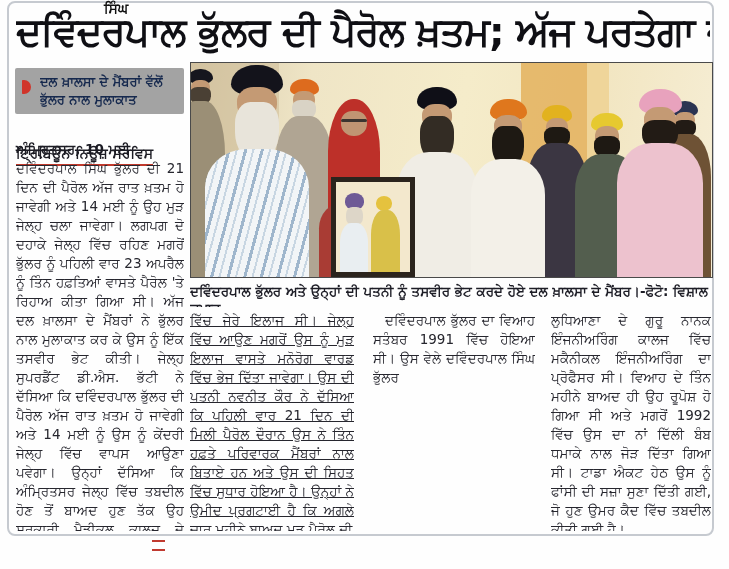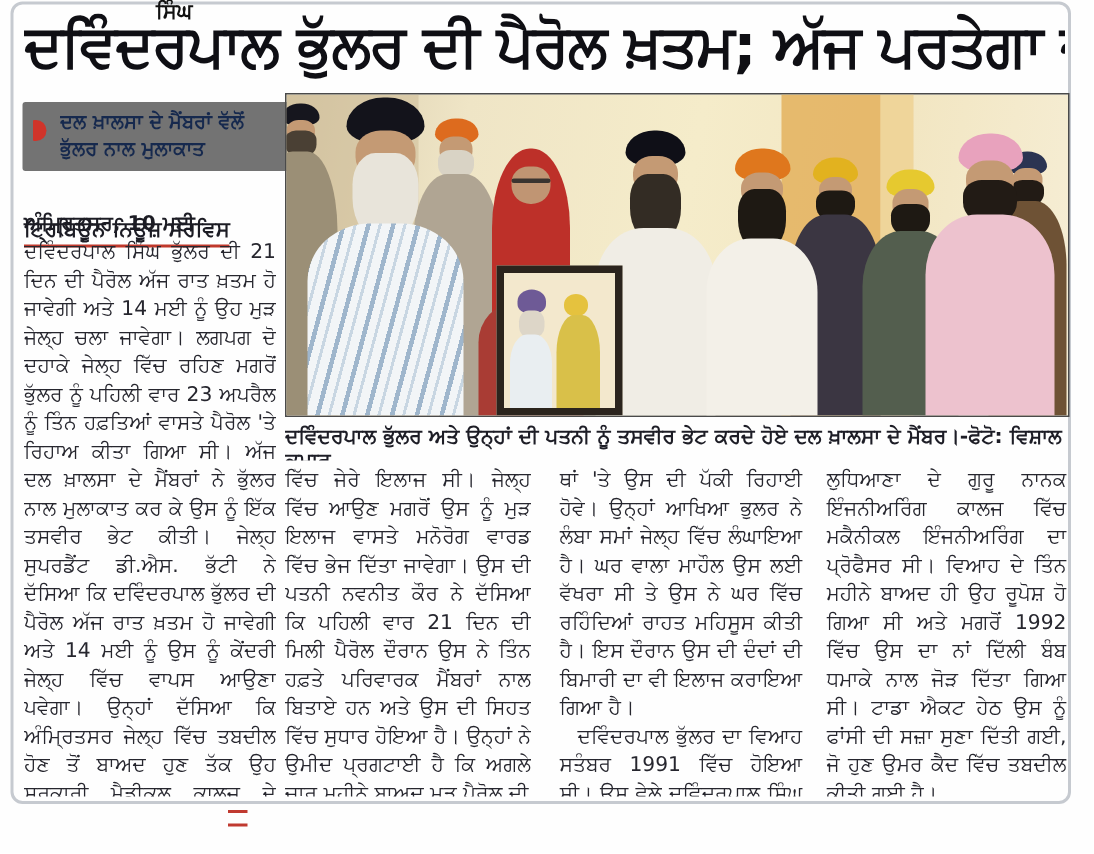--- a/index.html
+++ b/index.html
@@ -3,32 +3,32 @@
 <meta charset="utf-8">
 <style>
   html,body{margin:0;padding:0;background:#ffffff;}
   .page{position:relative;width:729px;height:569px;background:#fefefe;overflow:hidden;
         font-family:"DejaVu Sans",sans-serif;color:#26262e;}
   .clip-frame{position:absolute;left:7px;top:1px;width:703px;height:531px;
         border:2px solid #c6cad0;border-radius:8px;pointer-events:none;background:transparent;}
   .headline{position:absolute;left:16px;top:9px;width:694px;height:50px;overflow:hidden;
         font-size:39px;font-weight:800;letter-spacing:-1px;color:#0f0f14;white-space:nowrap;}
   .headline-insert{position:absolute;left:104px;top:0px;font-size:14px;font-weight:700;color:#111;}
-  .subhead-box{position:absolute;left:15px;top:68px;width:169px;height:46px;background:#737373;border-radius:2px;padding-left:38px;}
+  .subhead-box{position:absolute;left:15px;top:68px;width:169px;height:46px;background:#a3a3a3;border-radius:2px;}
   .subhead-bullet{position:absolute;left:7px;top:12px;width:9px;height:14px;background:#d0342a;border-radius:1px 10px 10px 1px;}
   .subhead-text{position:absolute;left:25px;top:5px;width:138px;font-size:13px;font-weight:700;
         line-height:18px;color:#16294e;overflow:hidden;height:37px;}
   .byline{position:absolute;left:16px;top:121px;font-size:14px;font-weight:700;color:#1c1c24;margin-top:24px;}
   .byline span{display:inline-block;border-bottom:2px solid #c0392c;padding-bottom:2px;}
   .dateline{position:absolute;left:16px;top:141px;font-size:13.5px;font-weight:700;color:#1c1c24;}
   .col{position:absolute;overflow:hidden;}
   .col p{margin:0;text-align:justify;font-size:13.5px;line-height:19px;color:#26262e;}
   .col p.indent{text-indent:12px;}
   .col1{left:16px;top:159px;width:168px;height:372px;}
-  .col2{left:190px;top:311px;width:164px;height:220px;}
+  .col2{left:190px;top:311px;width:164px;height:220px;text-decoration:underline;}
   .col3{left:373px;top:311px;width:162px;height:220px;}
   .col4{left:551px;top:311px;width:160px;height:220px;}
   .photo{position:absolute;left:190px;top:62px;width:521px;height:214px;overflow:hidden;
         border:1px solid #4a4a4a;box-sizing:content-box;
         background:linear-gradient(100deg,#d8cbab 0%,#efe5c6 22%,#f5ecca 50%,#f2e6c2 75%,#f6eed6 100%);}
   .caption{position:absolute;left:190px;top:283px;width:522px;height:24px;overflow:hidden;
         font-size:13.5px;font-weight:700;color:#1d1d26;}
   .footer-logo{position:absolute;left:8px;top:537px;width:162px;height:30px;overflow:hidden;
         font-size:25px;font-weight:900;letter-spacing:-1px;color:#161616;white-space:nowrap;}
   .logo-mark{position:absolute;left:152px;top:540px;width:13px;height:7px;
@@ -131,21 +131,20 @@
         <div style="position: absolute; left: 47%; top: 31%; width: 40%; height: 69%; background: rgb(217, 192, 73); border-radius: 40% 40% 0px 0px;"></div>
       </div>
     </div>
 
   <div class="caption">ਦਵਿੰਦਰਪਾਲ ਭੁੱਲਰ ਅਤੇ ਉਨ੍ਹਾਂ ਦੀ ਪਤਨੀ ਨੂੰ ਤਸਵੀਰ ਭੇਟ ਕਰਦੇ ਹੋਏ ਦਲ ਖ਼ਾਲਸਾ ਦੇ ਮੈਂਬਰ।-ਫੋਟੋ: ਵਿਸ਼ਾਲ ਕੁਮਾਰ</div>
 
   <div class="col col2">
     <p>ਵਿੱਚ ਜੇਰੇ ਇਲਾਜ ਸੀ। ਜੇਲ੍ਹ ਵਿੱਚ ਆਉਣ ਮਗਰੋਂ ਉਸ ਨੂੰ ਮੁੜ ਇਲਾਜ ਵਾਸਤੇ ਮਨੋਰੋਗ ਵਾਰਡ ਵਿੱਚ ਭੇਜ ਦਿੱਤਾ ਜਾਵੇਗਾ। ਉਸ ਦੀ ਪਤਨੀ ਨਵਨੀਤ ਕੌਰ ਨੇ ਦੱਸਿਆ ਕਿ ਪਹਿਲੀ ਵਾਰ 21 ਦਿਨ ਦੀ ਮਿਲੀ ਪੈਰੋਲ ਦੌਰਾਨ ਉਸ ਨੇ ਤਿੰਨ ਹਫ਼ਤੇ ਪਰਿਵਾਰਕ ਮੈਂਬਰਾਂ ਨਾਲ ਬਿਤਾਏ ਹਨ ਅਤੇ ਉਸ ਦੀ ਸਿਹਤ ਵਿੱਚ ਸੁਧਾਰ ਹੋਇਆ ਹੈ। ਉਨ੍ਹਾਂ ਨੇ ਉਮੀਦ ਪ੍ਰਗਟਾਈ ਹੈ ਕਿ ਅਗਲੇ ਚਾਰ ਮਹੀਨੇ ਬਾਅਦ ਮੁੜ ਪੈਰੋਲ ਦੀ</p>
   </div>
   <div class="col col3">
-    <p>ਥਾਂ 'ਤੇ ਉਸ ਦੀ ਪੱਕੀ ਰਿਹਾਈ ਹੋਵੇ। ਉਨ੍ਹਾਂ ਆਖਿਆ ਭੁਲਰ ਨੇ ਲੰਬਾ ਸਮਾਂ ਜੇਲ੍ਹ ਵਿੱਚ ਲੰਘਾਇਆ ਹੈ। ਘਰ ਵਾਲਾ ਮਾਹੌਲ ਉਸ ਲਈ ਵੱਖਰਾ ਸੀ ਤੇ ਉਸ ਨੇ ਘਰ ਵਿੱਚ ਰਹਿੰਦਿਆਂ ਰਾਹਤ ਮਹਿਸੂਸ ਕੀਤੀ ਹੈ। ਇਸ ਦੌਰਾਨ ਉਸ ਦੀ ਦੰਦਾਂ ਦੀ ਬਿਮਾਰੀ ਦਾ ਵੀ ਇਲਾਜ ਕਰਾਇਆ ਗਿਆ ਹੈ।</p>
     <p class="indent">ਦਵਿੰਦਰਪਾਲ ਭੁੱਲਰ ਦਾ ਵਿਆਹ ਸਤੰਬਰ 1991 ਵਿੱਚ ਹੋਇਆ ਸੀ। ਉਸ ਵੇਲੇ ਦਵਿੰਦਰਪਾਲ ਸਿੰਘ ਭੁੱਲਰ</p>
   </div>
   <div class="col col4">
     <p>ਲੁਧਿਆਣਾ ਦੇ ਗੁਰੂ ਨਾਨਕ ਇੰਜਨੀਅਰਿੰਗ ਕਾਲਜ ਵਿੱਚ ਮਕੈਨੀਕਲ ਇੰਜਨੀਅਰਿੰਗ ਦਾ ਪ੍ਰੋਫੈਸਰ ਸੀ। ਵਿਆਹ ਦੇ ਤਿੰਨ ਮਹੀਨੇ ਬਾਅਦ ਹੀ ਉਹ ਰੂਪੋਸ਼ ਹੋ ਗਿਆ ਸੀ ਅਤੇ ਮਗਰੋਂ 1992 ਵਿੱਚ ਉਸ ਦਾ ਨਾਂ ਦਿੱਲੀ ਬੰਬ ਧਮਾਕੇ ਨਾਲ ਜੋੜ ਦਿੱਤਾ ਗਿਆ ਸੀ। ਟਾਡਾ ਐਕਟ ਹੇਠ ਉਸ ਨੂੰ ਫਾਂਸੀ ਦੀ ਸਜ਼ਾ ਸੁਣਾ ਦਿੱਤੀ ਗਈ, ਜੋ ਹੁਣ ਉਮਰ ਕੈਦ ਵਿੱਚ ਤਬਦੀਲ ਕੀਤੀ ਗਈ ਹੈ।</p>
   </div>
 
   <div class="logo-mark"></div>
   <div class="footer-meta">
     <div>Sat, 14 May 2016</div>
   </div>

